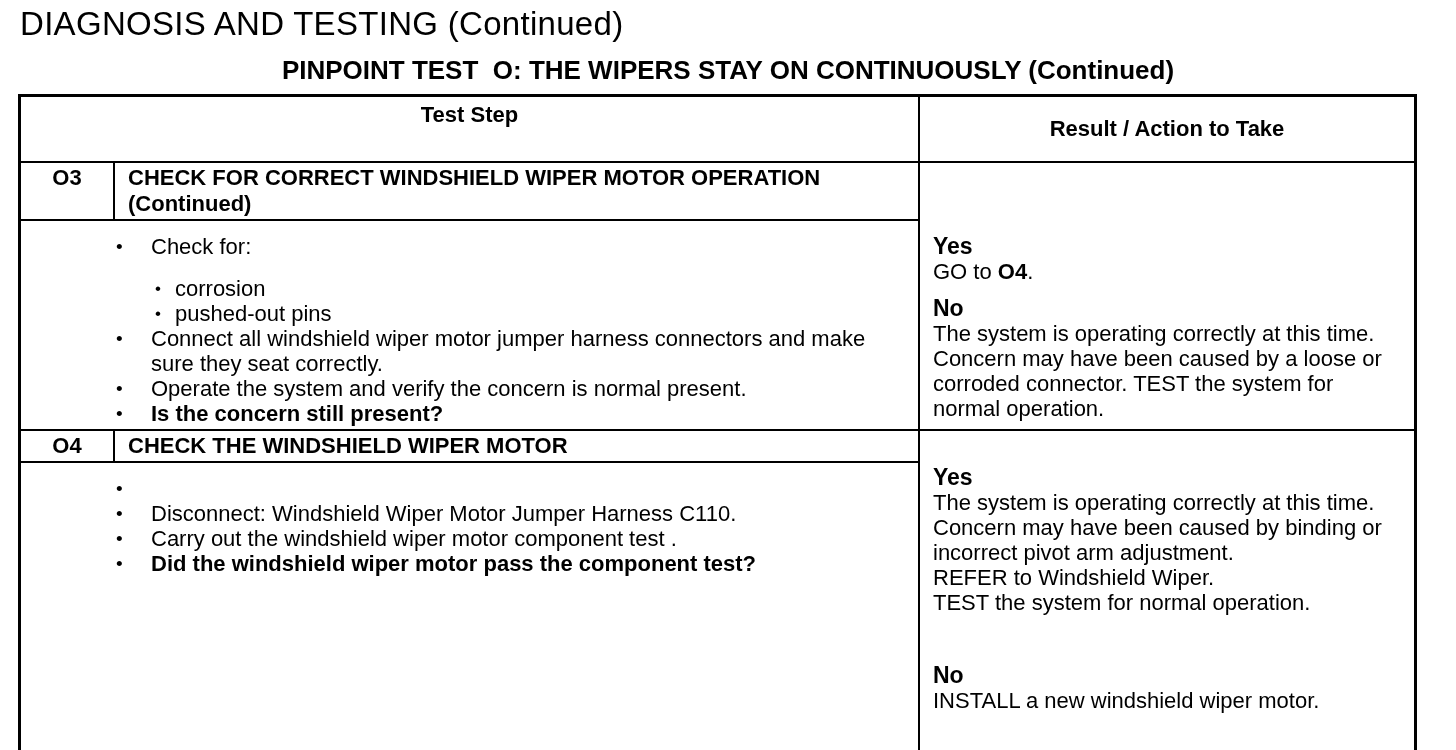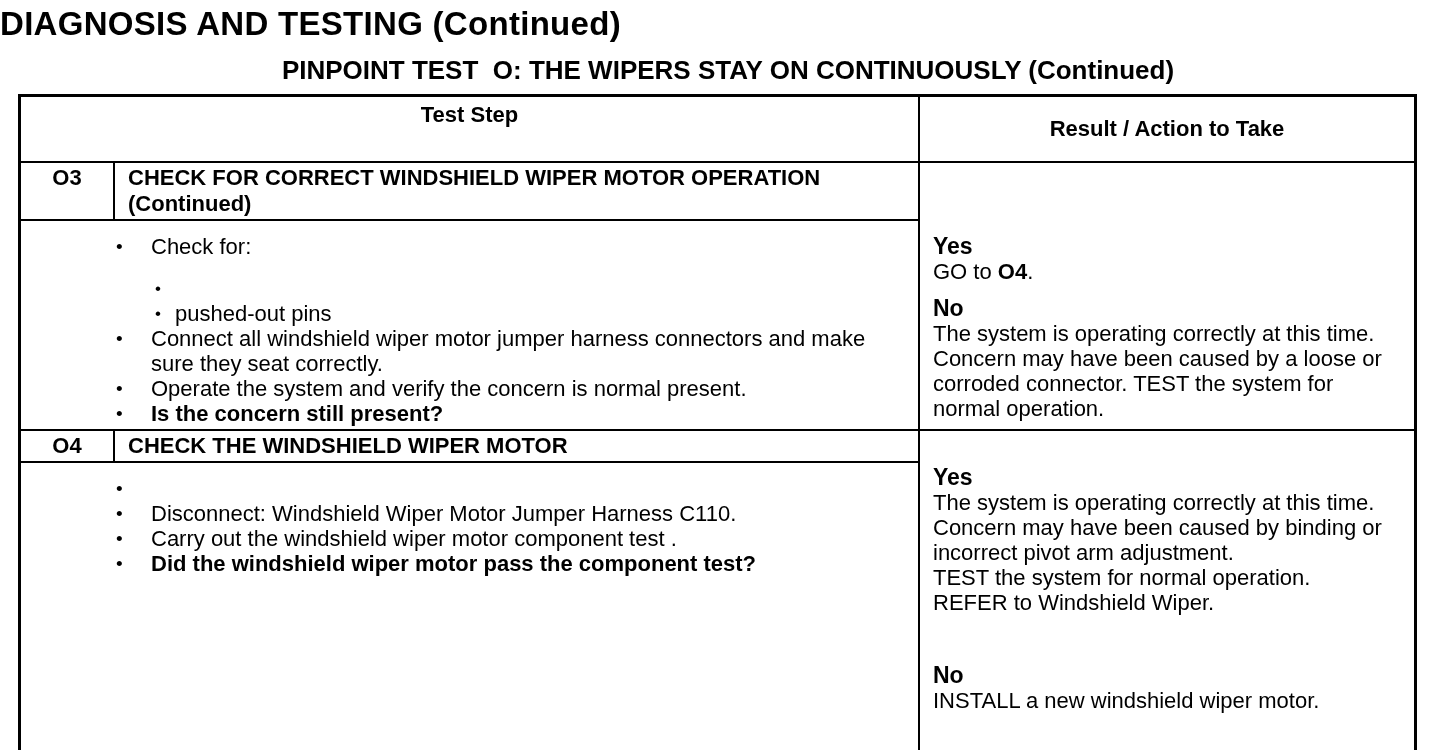--- a/index.html
+++ b/index.html
@@ -6,22 +6,22 @@
   html, body {
     margin: 0; padding: 0;
     width: 1456px; height: 750px;
     background: #ffffff;
     color: #000000;
     font-family: "Liberation Sans", sans-serif;
     overflow: hidden;
   }
   .page-title {
     font-size: 33px;
-    font-weight: bold;
-    margin: 6px 0 0 0;
+    font-weight: normal;
+    margin: 6px 0 0 20px;
     line-height: 36px;
     letter-spacing: 0.3px;
   }
   .page-subtitle {
     font-size: 26px;
     font-weight: bold;
     text-align: center;
     margin-top: 13px;
     line-height: 30px;
   }
@@ -123,20 +123,21 @@
             <div class="step-id">O3</div>
             <div class="step-title">CHECK FOR CORRECT WINDSHIELD WIPER MOTOR OPERATION (Continued)</div>
           </div>
           <div class="step-body">
             <div class="bullet l1">
               <span class="marker">•</span>
               <span class="btext">Check for:</span>
             </div>
             <div class="bullet l2">
               <span class="marker">•</span>
+              <span class="btext">corrosion</span>
             </div>
             <div class="bullet l2">
               <span class="marker">•</span>
               <span class="btext">pushed-out pins</span>
             </div>
             <div class="bullet l1">
               <span class="marker">•</span>
               <span class="btext">Connect all windshield wiper motor jumper harness connectors and make sure they seat correctly.</span>
             </div>
             <div class="bullet l1">
@@ -181,22 +182,22 @@
             <div class="bullet l1 bold">
               <span class="marker">•</span>
               <span class="btext">Did the windshield wiper motor pass the component test?</span>
             </div>
           </div>
         </div>
         <div class="cell-result">
           <div class="result-section">
             <div class="result-label">Yes</div>
             <div class="result-line"><span>The system is operating correctly at this time. Concern may have been caused by binding or incorrect pivot arm adjustment.</span></div>
+            <div class="result-line"><span>REFER to Windshield Wiper.</span></div>
             <div class="result-line"><span>TEST the system for normal operation.</span></div>
-            <div class="result-line"><span>REFER to Windshield Wiper.</span></div>
           </div>
           <div class="result-section gap-large">
             <div class="result-label">No</div>
             <div class="result-line"><span>INSTALL a new windshield wiper motor.</span></div>
           </div>
         </div>
       </section>
     </div>
 </div>
 

